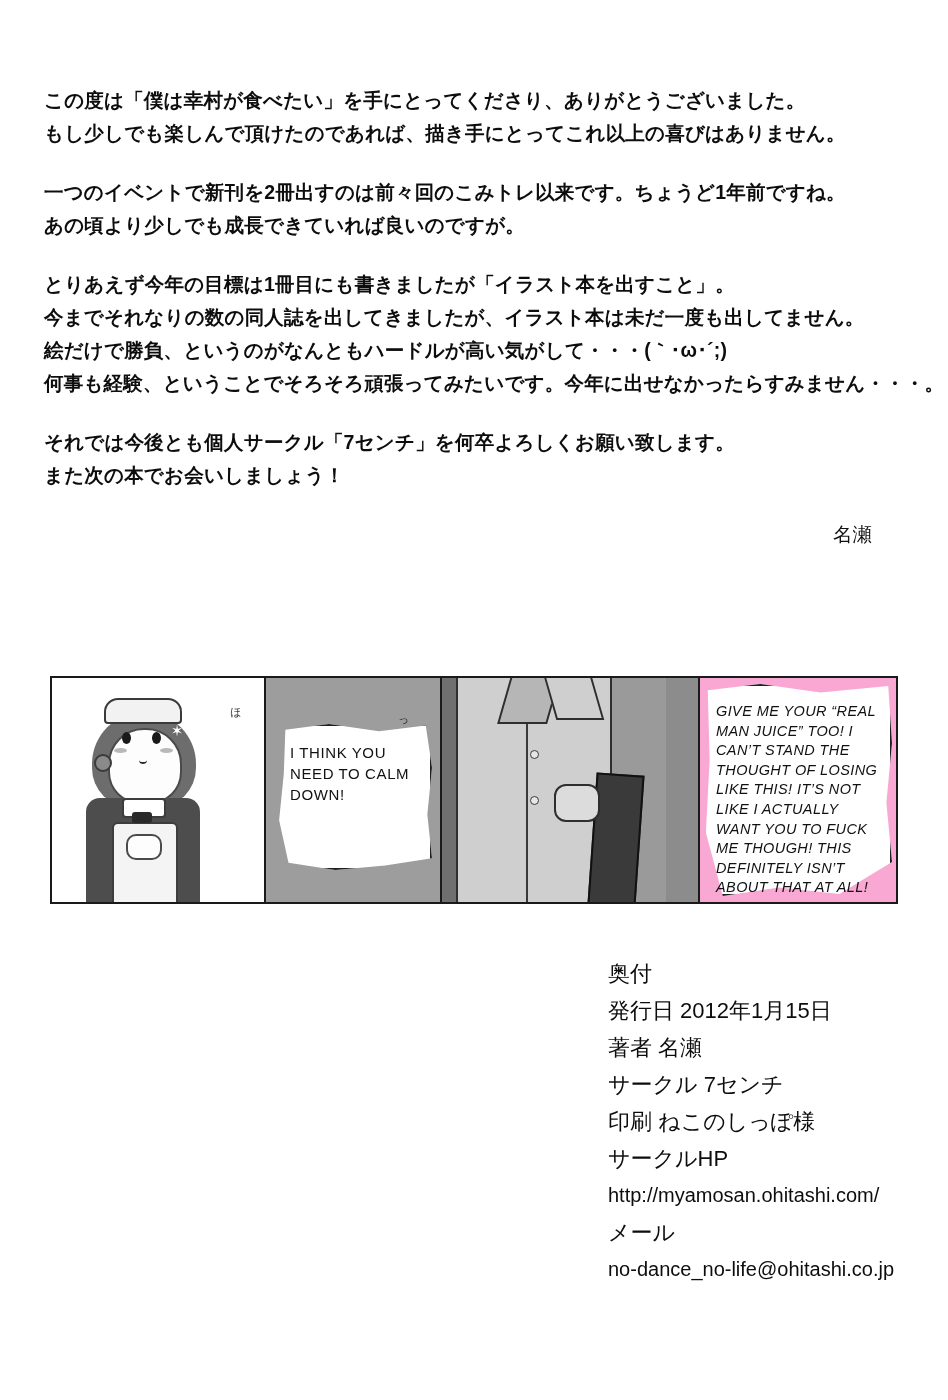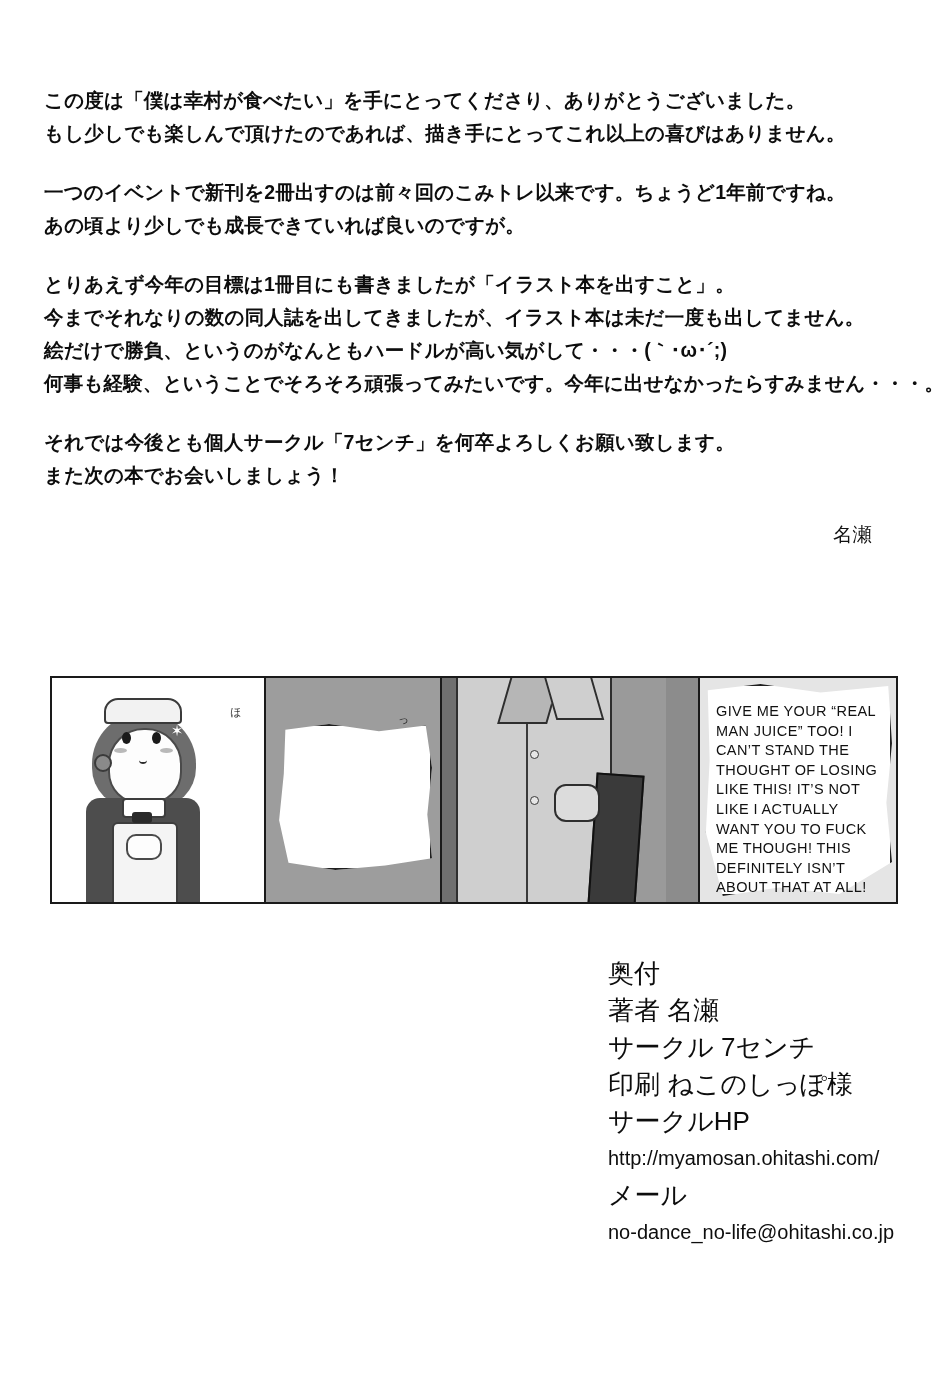--- a/index.html
+++ b/index.html
@@ -343,21 +343,22 @@
     top: 0;
     width: 16px;
     height: 224px;
     background: #6f6f6f;
   }
 
   
   #panel-speech {
     left: 648px;
     right: 0;
-    background: #e5e5e5;
+    background: #f9a8d4;
+    font-style: italic;
   }
   .speech-box {
     position: absolute;
     left: 4px;
     top: 6px;
     right: 4px;
     bottom: 6px;
     background: #ffffff;
     border: 2px solid #1f1f1f;
     clip-path: polygon(2% 3%, 30% 0%, 62% 4%, 98% 1%, 100% 28%, 97% 56%, 100% 84%, 72% 99%, 40% 96%, 10% 100%, 1% 70%, 3% 36%);
@@ -374,21 +375,21 @@
   }
 
   
   #colophon {
     position: absolute;
     left: 608px;
     top: 955px;
     width: 330px;
   }
   .colo-line {
-    font-size: 26px;
+    font-size: 22px;
     line-height: 37px;
     color: #0d0d0d;
     white-space: nowrap;
   }
   .colo-line.small {
     font-size: 20px;
   }
 </style>
 </head>
 <body>
@@ -440,20 +441,21 @@
       <div class="girl-bow"></div>
       <div class="girl-hands"></div>
     </div>
     <div class="sfx-small">ほ</div>
   </div>
   <div class="panel-div" style="left:212px"></div>
 
   <div class="comic-panel" id="panel-calm">
     <div class="balloon-jag"></div>
     <div class="sfx-tiny">っ</div>
+    <div class="balloon-text">I THINK YOU NEED TO CALM DOWN!</div>
   </div>
   <div class="panel-div" style="left:388px"></div>
 
   <div class="comic-panel" id="panel-torso">
     <div class="torso-shade"></div>
     <div class="torso-shirt"></div>
     <div class="torso-placket"></div>
     <div class="torso-collar-l"></div>
     <div class="torso-collar-r"></div>
     <div class="torso-button" style="top:72px"></div>
@@ -465,20 +467,21 @@
   <div class="panel-div" style="left:646px"></div>
 
   <div class="comic-panel" id="panel-speech">
     <div class="speech-box"></div>
     <div class="speech-text">GIVE ME YOUR “REAL MAN JUICE” TOO! I CAN’T STAND THE THOUGHT OF LOSING LIKE THIS! IT’S NOT LIKE I ACTUALLY WANT YOU TO FUCK ME THOUGH! THIS DEFINITELY ISN’T ABOUT THAT AT ALL!</div>
   </div>
 </div>
 
 <div id="colophon">
   <div class="colo-line">奥付</div>
+  <div class="colo-line">発行日 2012年1月15日</div>
   <div class="colo-line">著者 名瀬</div>
   <div class="colo-line">サークル 7センチ</div>
   <div class="colo-line">印刷 ねこのしっぽ様</div>
   <div class="colo-line">サークルHP</div>
   <div class="colo-line small">http://myamosan.ohitashi.com/</div>
   <div class="colo-line">メール</div>
   <div class="colo-line small">no-dance_no-life@ohitashi.co.jp</div>
 </div>
 
 </body></html>

